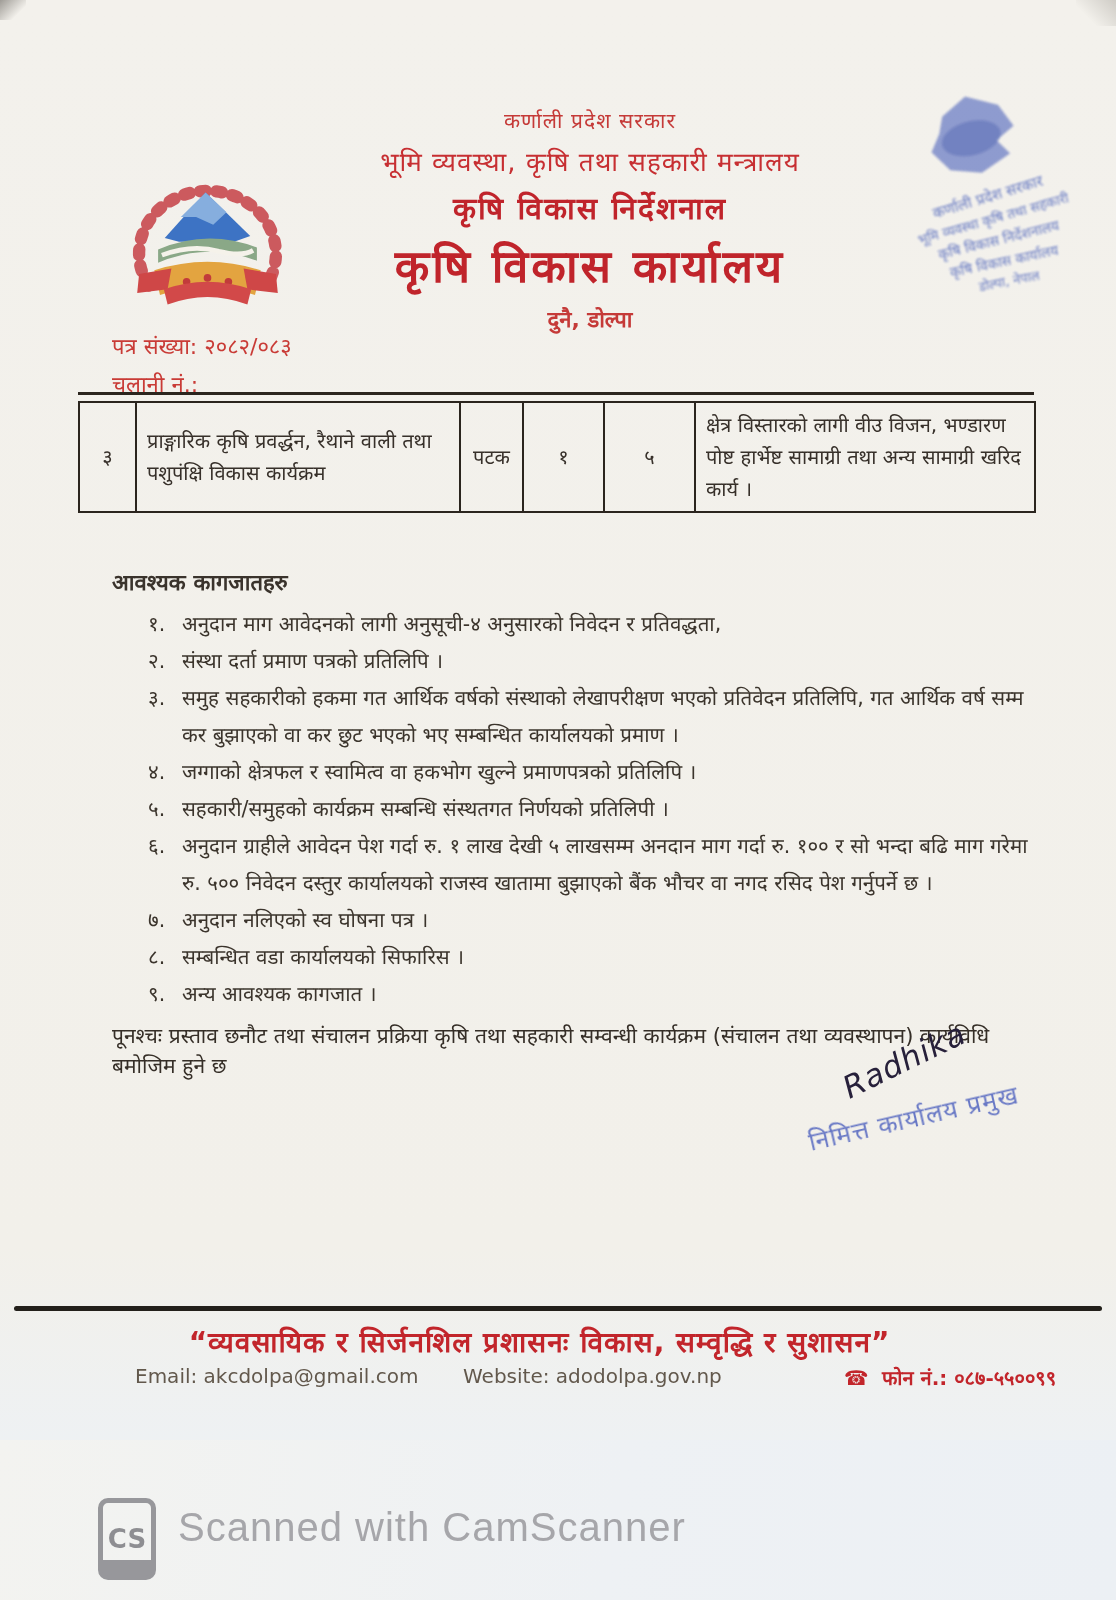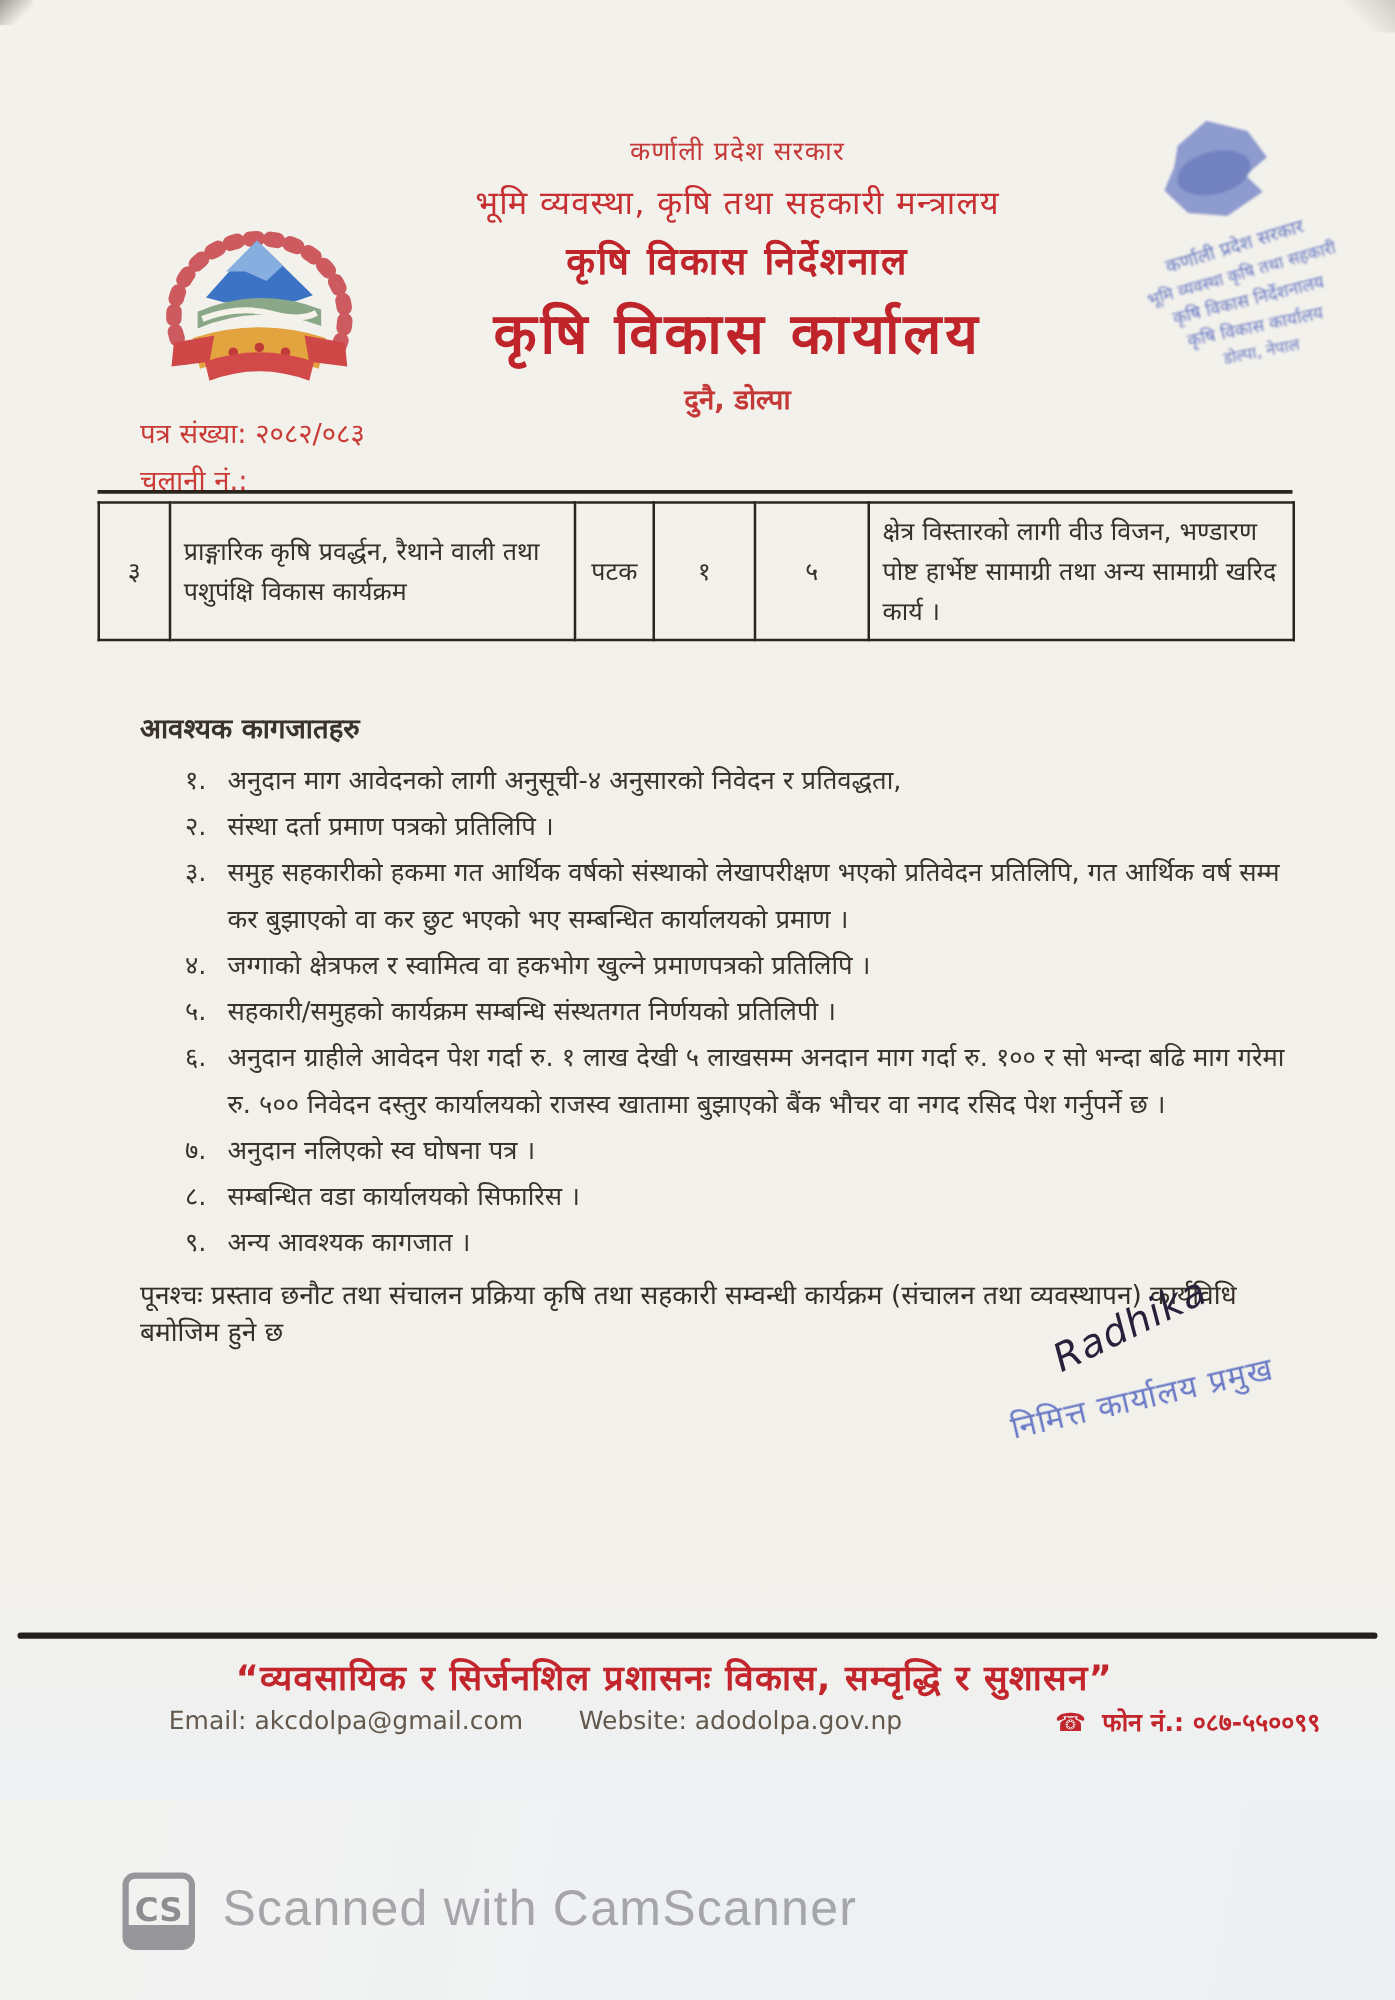--- a/index.html
+++ b/index.html
@@ -65,21 +65,21 @@
     font-size:28px; font-weight:bold; color:#c2252b; letter-spacing:1px; }
   .finfo { position:absolute; top:1364px; font-size:20px; color:#62584c; }
   .finfo.email { left:135px; }
   .finfo.web   { left:463px; }
   .finfo.phone { left:844px; color:#c2252b; font-weight:bold; }
   .phone-glyph { color:#c2252b; margin-right:6px; font-weight:normal; }
 
   
   .scan-band { position:absolute; left:0; bottom:0; width:1116px; height:160px;
     background:linear-gradient(100deg,#f3f3f0 0%,#eef1f4 55%,#ecf0f4 100%); }
-  .cs-icon { position:absolute; left:98px; top:1498px; width:58px; height:62px;
+  .cs-icon { position:absolute; left:98px; top:1498px; width:58px; height:82px;
     border:5px solid #97979b; border-radius:10px; display:flex; align-items:center;
     justify-content:center; color:#8e8e92; font-weight:bold; font-size:26px;
     background:transparent; }
   .cs-icon::after { content:""; position:absolute; left:-1px; right:-1px; bottom:-1px;
     height:16px; background:#97979b; border-radius:0 0 6px 6px; }
   .cs-text { position:absolute; left:178px; top:1505px; font-size:40px; color:#a6a6aa;
     font-family:"Liberation Sans", sans-serif; letter-spacing:1px; }
 </style>
 </head>
 <body>

